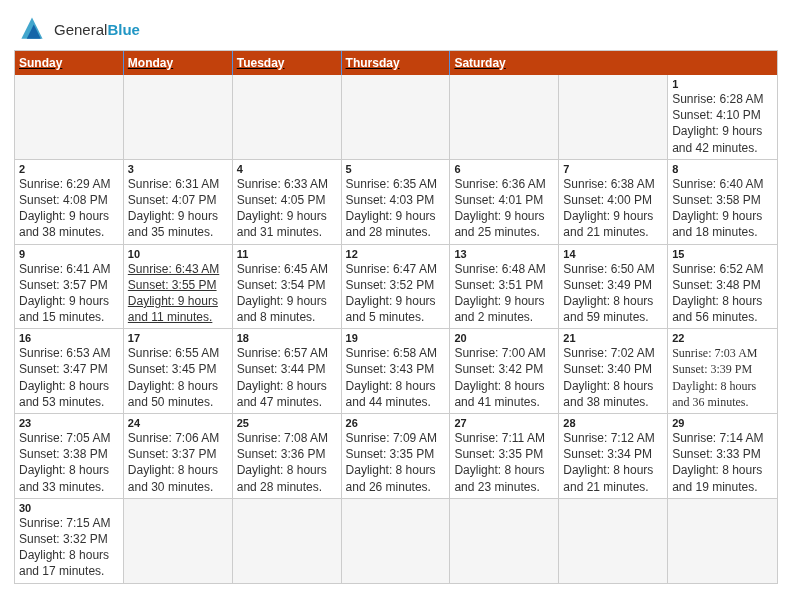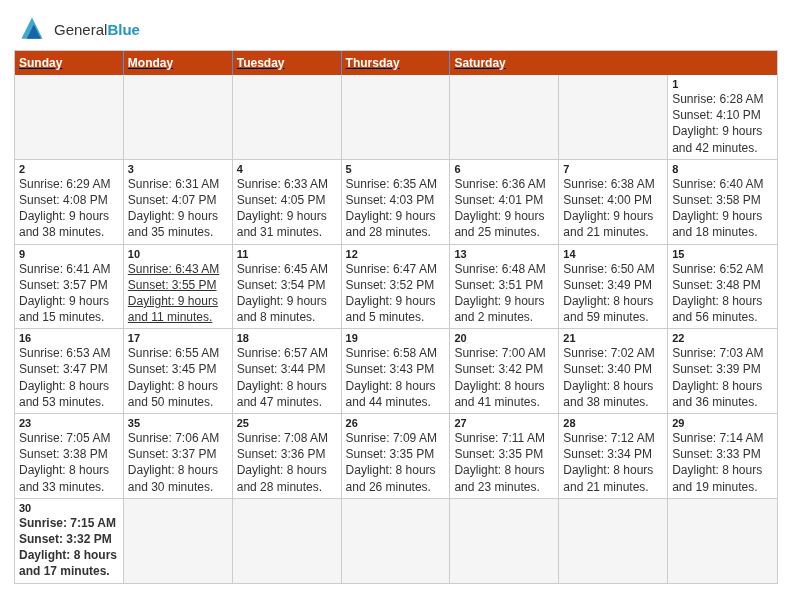--- a/index.html
+++ b/index.html
@@ -289,36 +289,36 @@
           </div>
           <div class="cal-cell">
             <span class="day-num">21</span>
             <div class="cell-info" style="white-space: pre-line;">Sunrise: 7:02 AM
 Sunset: 3:40 PM
 Daylight: 8 hours
 and 38 minutes.</div>
           </div>
           <div class="cal-cell">
             <span class="day-num">22</span>
-            <div class="cell-info" style="white-space: pre-line;">Sunrise: 7:03 AM
+            <div class="cell-info" style="white-space: pre-line; font-family: Liberation Serif, serif;">Sunrise: 7:03 AM
 Sunset: 3:39 PM
 Daylight: 8 hours
 and 36 minutes.</div>
           </div>
         </div>
         <div class="cal-row">
           <div class="cal-cell">
             <span class="day-num">23</span>
             <div class="cell-info" style="white-space: pre-line;">Sunrise: 7:05 AM
 Sunset: 3:38 PM
 Daylight: 8 hours
 and 33 minutes.</div>
           </div>
           <div class="cal-cell">
-            <span class="day-num">35</span>
+            <span class="day-num">24</span>
             <div class="cell-info" style="white-space: pre-line;">Sunrise: 7:06 AM
 Sunset: 3:37 PM
 Daylight: 8 hours
 and 30 minutes.</div>
           </div>
           <div class="cal-cell">
             <span class="day-num">25</span>
             <div class="cell-info" style="white-space: pre-line;">Sunrise: 7:08 AM
 Sunset: 3:36 PM
 Daylight: 8 hours
@@ -349,21 +349,21 @@
             <span class="day-num">29</span>
             <div class="cell-info" style="white-space: pre-line;">Sunrise: 7:14 AM
 Sunset: 3:33 PM
 Daylight: 8 hours
 and 19 minutes.</div>
           </div>
         </div>
         <div class="cal-row">
           <div class="cal-cell">
             <span class="day-num">30</span>
-            <div class="cell-info" style="white-space: pre-line; font-weight: bold;">Sunrise: 7:15 AM
+            <div class="cell-info" style="white-space: pre-line;">Sunrise: 7:15 AM
 Sunset: 3:32 PM
 Daylight: 8 hours
 and 17 minutes.</div>
           </div>
           <div class="cal-cell empty"></div>
           <div class="cal-cell empty"></div>
           <div class="cal-cell empty"></div>
           <div class="cal-cell empty"></div>
           <div class="cal-cell empty"></div>
           <div class="cal-cell empty"></div>

